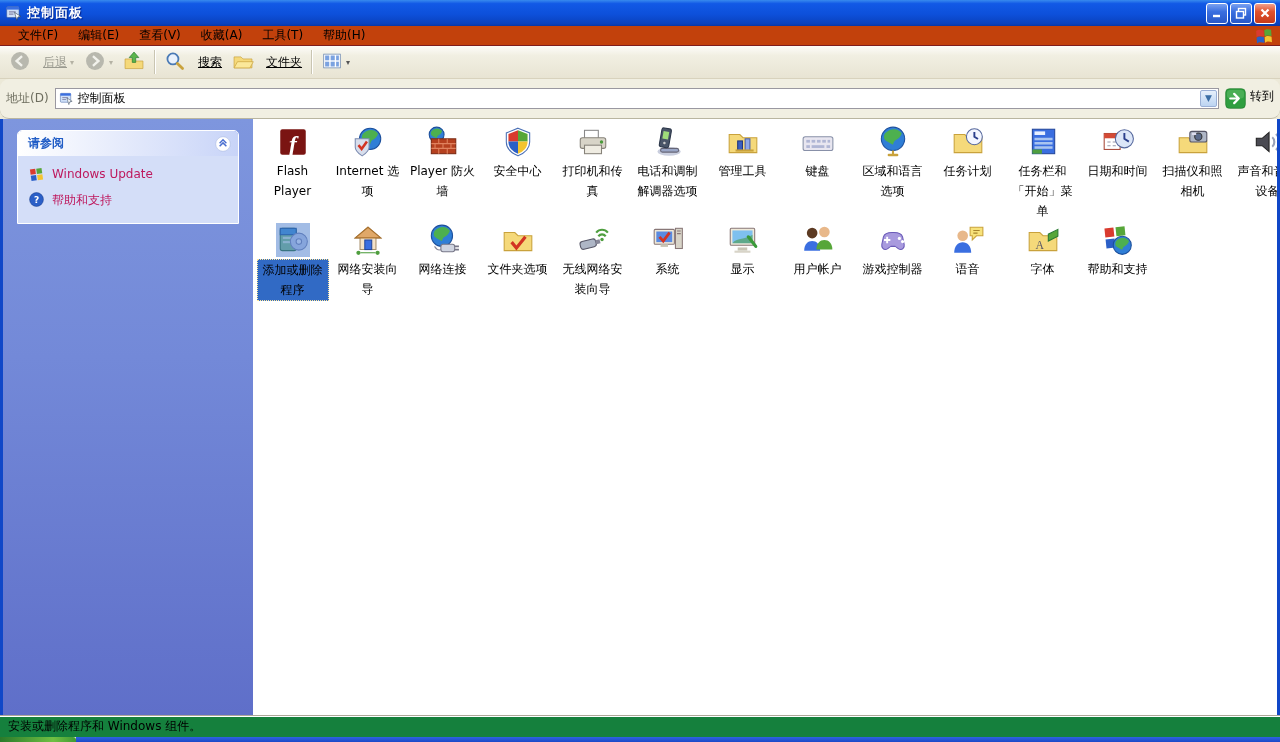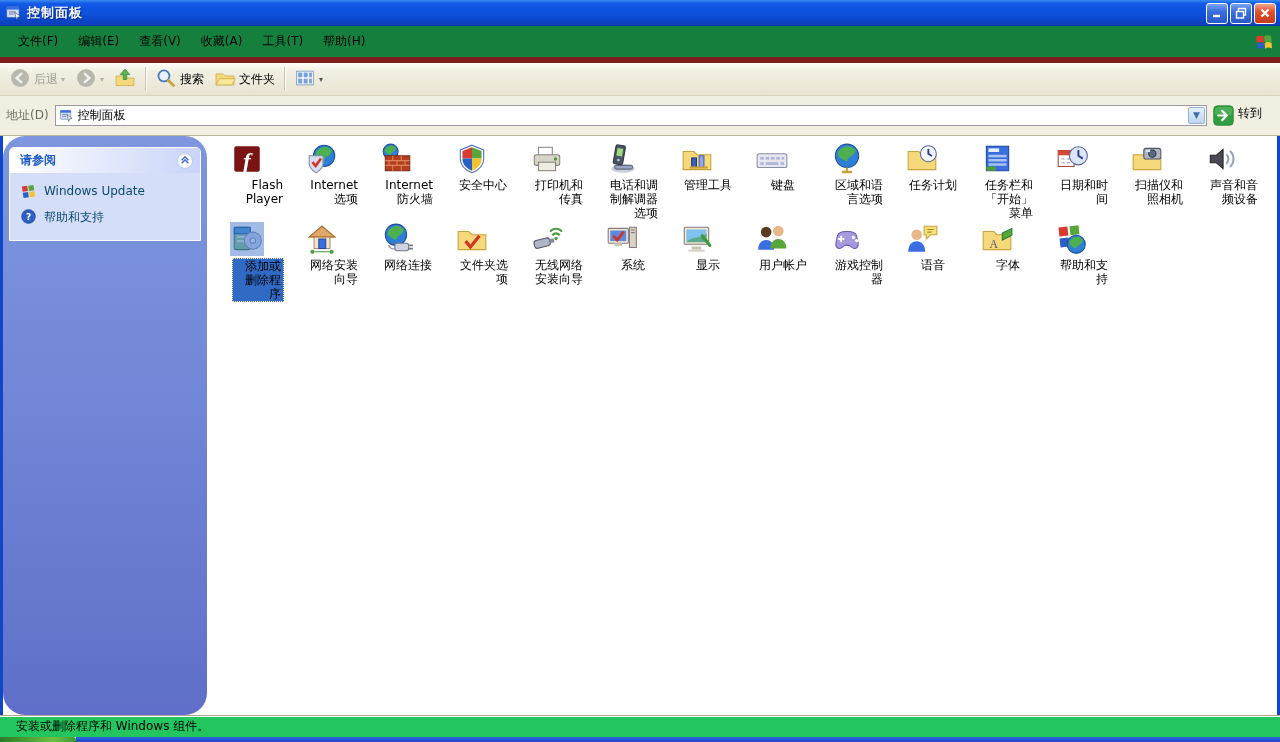--- a/index.html
+++ b/index.html
@@ -17,82 +17,82 @@
   .titlebar .ttext { color:#fff; font-weight:bold; font-size:13px; flex:1;
     text-shadow:1px 1px 1px #00238c; letter-spacing:1px; }
   .tbtn { width:22px; height:21px; margin-left:2px; border-radius:3px;
     border:1px solid #fff; display:flex; align-items:center; justify-content:center;
     color:#fff; font-size:12px; font-weight:bold;
     background:linear-gradient(to bottom,#7aa1f0 0%,#3a6fe0 40%,#2858c8 100%); }
   .tbtn.close { background:linear-gradient(to bottom,#f2a08c 0%,#e0522d 40%,#c63b1b 100%); }
   .tbtn svg { width:14px; height:14px; }
 
   
-  .menubar { height:37px; background:#15803d; display:flex; align-items:center;
-    border-bottom:6px solid #7f1d1d; padding-left:8px; }
+  .menubar { height:20px; background:#c2410c; display:flex; align-items:center;
+    border-bottom:1px solid #7f1d1d; padding-left:8px; }
   .menu-item { padding:3px 10px 4px 10px; color:#000; cursor:default; }
   .menubar .spacer { flex:1; }
   .winlogo { width:20px; height:20px; margin-right:6px; }
 
   
   .toolbar { height:33px; background:linear-gradient(to bottom,#fdfcf9 0%,#f1efe2 30%,#e8e4d3 100%);
     display:flex; align-items:center; border-bottom:1px solid #d8d2bd; padding:0 4px; }
   .tool { display:flex; align-items:center; height:28px; padding:0 5px; border-radius:3px; color:#000; }
   .tool.disabled { color:#9a9a90; }
   .tool svg { width:22px; height:22px; }
-  .tool .lbl { margin-left:3px; }
+  .tool .lbl { margin-left:12px;text-decoration:underline; }
   .tool .drop { margin-left:3px; font-size:8px; color:#555; }
   .tool.disabled .drop { color:#b5b2a4; }
   .tsep { width:1px; height:24px; background:#c9c5b2; margin:0 4px; box-shadow:1px 0 0 #fff; }
 
   
   .addressbar { height:40px; background:#f1efe2; display:flex; align-items:center;
-    border-bottom:1px solid #b9b5a0; padding:1px 14px 2px 6px; }
+    border-bottom:1px solid #b9b5a0; padding:1px 2px 2px 6px;border-radius:9px; }
   .addr-label { color:#6d6d5e; margin-right:6px; }
   .combo { flex:1; height:21px; background:#fff; border:1px solid #9a98a0;
     display:flex; align-items:center; padding-left:3px; }
   .combo .cicon { width:15px; height:15px; margin-right:4px; }
   .combo .cval { flex:1; }
   .combo .cdrop { width:17px; height:17px; margin:1px;
     background:linear-gradient(to bottom,#e6f0fb,#bcd4f2); border:1px solid #9ab0d6;
     border-radius:2px; display:flex; align-items:center; justify-content:center;
     color:#3a6ea5; font-size:9px; }
   .go-area { display:flex; margin:0 4px 0 6px; }
   .go-btn { width:21px; height:21px; margin-right:4px; }
   .go-label { color:#000; }
 
   
   .main { flex:1; display:flex; overflow:hidden; border-left:3px solid #1047c8; border-right:3px solid #1047c8; background:#fff; }
 
   
-  .sidebar { width:204px; background:linear-gradient(to bottom,#7e96de 0%,#7389d8 40%,#5f6fc9 100%); flex-shrink:0; padding:11px 6px;border-radius:22px; }
+  .sidebar { width:250px; background:linear-gradient(to bottom,#7e96de 0%,#7389d8 40%,#5f6fc9 100%); flex-shrink:0; padding:11px 14px; }
   .panel { border:1px solid #fff; border-radius:5px 5px 0 0; }
   .panel-header { height:25px; border-radius:4px 4px 0 0; display:flex; align-items:center;
     padding:0 6px 0 10px; background:linear-gradient(to right,#ffffff 0%,#c8d4f8 100%); }
   .panel-title { color:#215dc6; font-weight:bold; flex:1; }
   .chevron { width:18px; height:18px; }
   .panel-body { background:#d4def8; padding:10px 8px 14px 10px; }
   .plink { display:flex; align-items:flex-start; margin-bottom:8px; cursor:pointer; }
   .plink:last-child { margin-bottom:0; }
   .plink .picon { width:17px; height:17px; margin-right:7px; flex-shrink:0; }
-  .plink .ptext { color:#0c4a6e; padding-top:1px; }
+  .plink .ptext { color:#be185d; padding-top:1px; }
 
   
   .content { flex:1; background:#fff; padding:4px 0 0 2px; }
   .grid { display:flex; flex-wrap:wrap; width:1055px; }
   .cell { width:75px; min-height:71px; display:flex; flex-direction:column; align-items:center; padding-top:2px; cursor:default; }
   .cell .ic { width:34px; height:34px; position:relative; margin-bottom:2px; }
   .cell .ic svg { width:34px; height:34px; }
   .cell.selected .ic::after { content:""; position:absolute; inset:0; background:rgba(49,106,197,.45); }
-  .cell .clabel { max-width:72px; text-align:right; line-height:14px; color:#000; padding:0 1px;margin-left:23px; }
+  .cell .clabel { max-width:72px; text-align:center; line-height:20px; color:#000; padding:0 1px; }
   .cell.selected .clabel { background:#316ac5; color:#000000; border:1px dotted #ffe79c; padding:0 2px; }
 
   
-  .statusbar { height:22px; background:#22c55e; border-top:1px solid #aca899;
-    box-shadow:inset 0 1px 0 #fff; display:flex; align-items:center; padding-left:16px; color:#000; }
+  .statusbar { height:22px; background:#15803d; border-top:1px solid #aca899;
+    box-shadow:inset 0 1px 0 #fff; display:flex; align-items:center; padding-left:8px; color:#000; }
 
   
   .taskbar { height:5px; display:flex; }
   .taskbar .start { width:76px; background:linear-gradient(to right,#2a7a2a,#6fc043 70%,#3f9a34); border-radius:0 3px 0 0; }
   .taskbar .rest { flex:1; background:linear-gradient(to bottom,#2e63e0,#1b48c8); }
 </style>
 </head>
 <body>
 
 <div class="window">
@@ -274,21 +274,21 @@
             <div class="clabel">Internet 选项</div>
           </div>
           <div class="cell">
             <div class="ic"><svg viewBox="0 0 32 32">
                 <circle cx="10" cy="9" r="7" fill="#2f7ed6"></circle>
                 <path d="M5.1000000000000005 5.85c3.5 -3.8500000000000005 8.4 -3.15 10.15 0c-2.1 4.8999999999999995 -4.2 2.4499999999999997 -5.25 6.6499999999999995c-3.8500000000000005 -2.1 -6.6499999999999995 -2.8000000000000003 -4.8999999999999995 -6.6499999999999995z" fill="#4db04f"></path>
                 <circle cx="10" cy="9" r="7" fill="none" stroke="#1c4f9c"></circle>
                 <rect x="5" y="13" width="23" height="14" fill="#b5401f" stroke="#7c2a12"></rect>
                 <path d="M5 17.5h23M5 22h23M12 13v4.5M20 13v4.5M8.5 17.5v4.5M16 17.5v4.5M23.5 17.5v4.5M12 22v5M20 22v5" stroke="#e0825f"></path>
               </svg></div>
-            <div class="clabel">Internet 防火墙</div>
+            <div class="clabel">Player 防火墙</div>
           </div>
           <div class="cell">
             <div class="ic"><svg viewBox="0 0 32 32">
                 <path d="M16 3l11 4.5V16c0 6.5-5 10.5-11 13C10 26.5 5 22.5 5 16V7.5z" fill="#fff"></path>
                 <path d="M16 5L7 8.5V15.5h9z" fill="#d93b2f"></path>
                 <path d="M16 5l9 3.5V15.5h-9z" fill="#57a639"></path>
                 <path d="M7 15.5h9V27c-5.5-2.3-9-5.8-9-11.5z" fill="#2b5fc7"></path>
                 <path d="M16 15.5h9c0 5.7-3.5 9.2-9 11.5z" fill="#f4c430"></path>
                 <path d="M16 3l11 4.5V16c0 6.5-5 10.5-11 13C10 26.5 5 22.5 5 16V7.5z" fill="none" stroke="#4a6fb5"></path>
               </svg></div>

